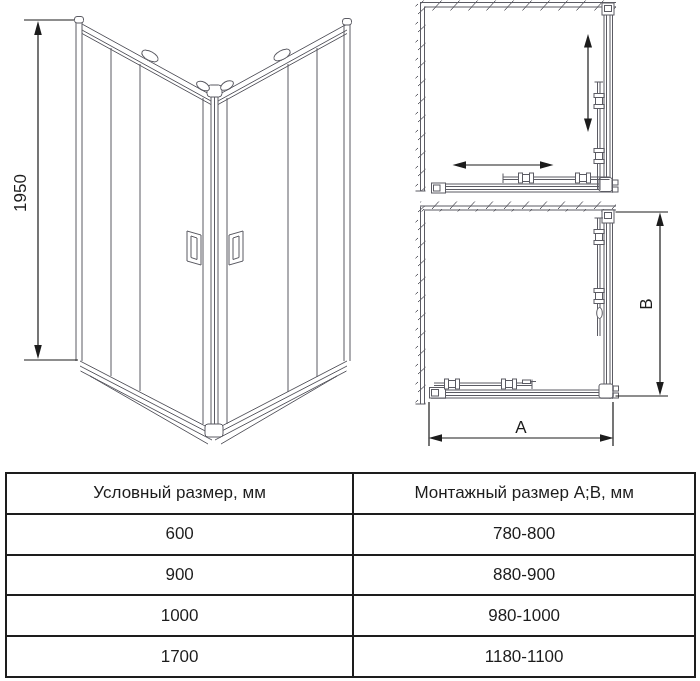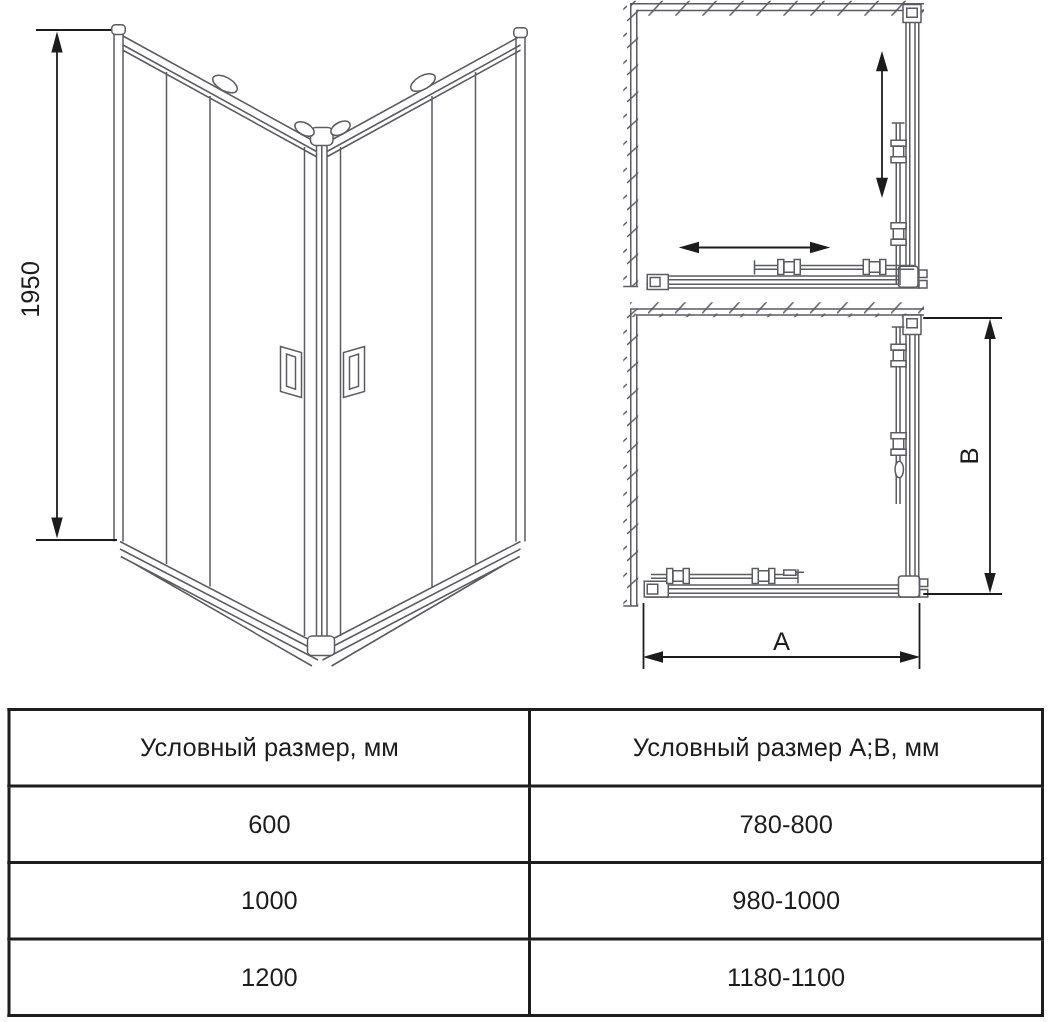--- a/index.html
+++ b/index.html
@@ -154,30 +154,34 @@
   </div>
 
   <table class="size-table">
     <colgroup>
         <col style="width:50.4%">
         <col style="width:49.6%">
       </colgroup>
     <tbody>
       <tr>
         <td>Условный размер, мм</td>
-        <td>Условный размер А;В, мм</td>
+        <td>Монтажный размер А;В, мм</td>
       </tr>
       <tr>
         <td>600</td>
         <td>780-800</td>
       </tr>
       <tr>
+        <td>900</td>
+        <td>880-900</td>
+      </tr>
+      <tr>
         <td>1000</td>
         <td>980-1000</td>
       </tr>
       <tr>
-        <td>1200</td>
+        <td>1700</td>
         <td>1180-1100</td>
       </tr>
     </tbody>
   </table>
 
 </div>
 
 </body></html>

